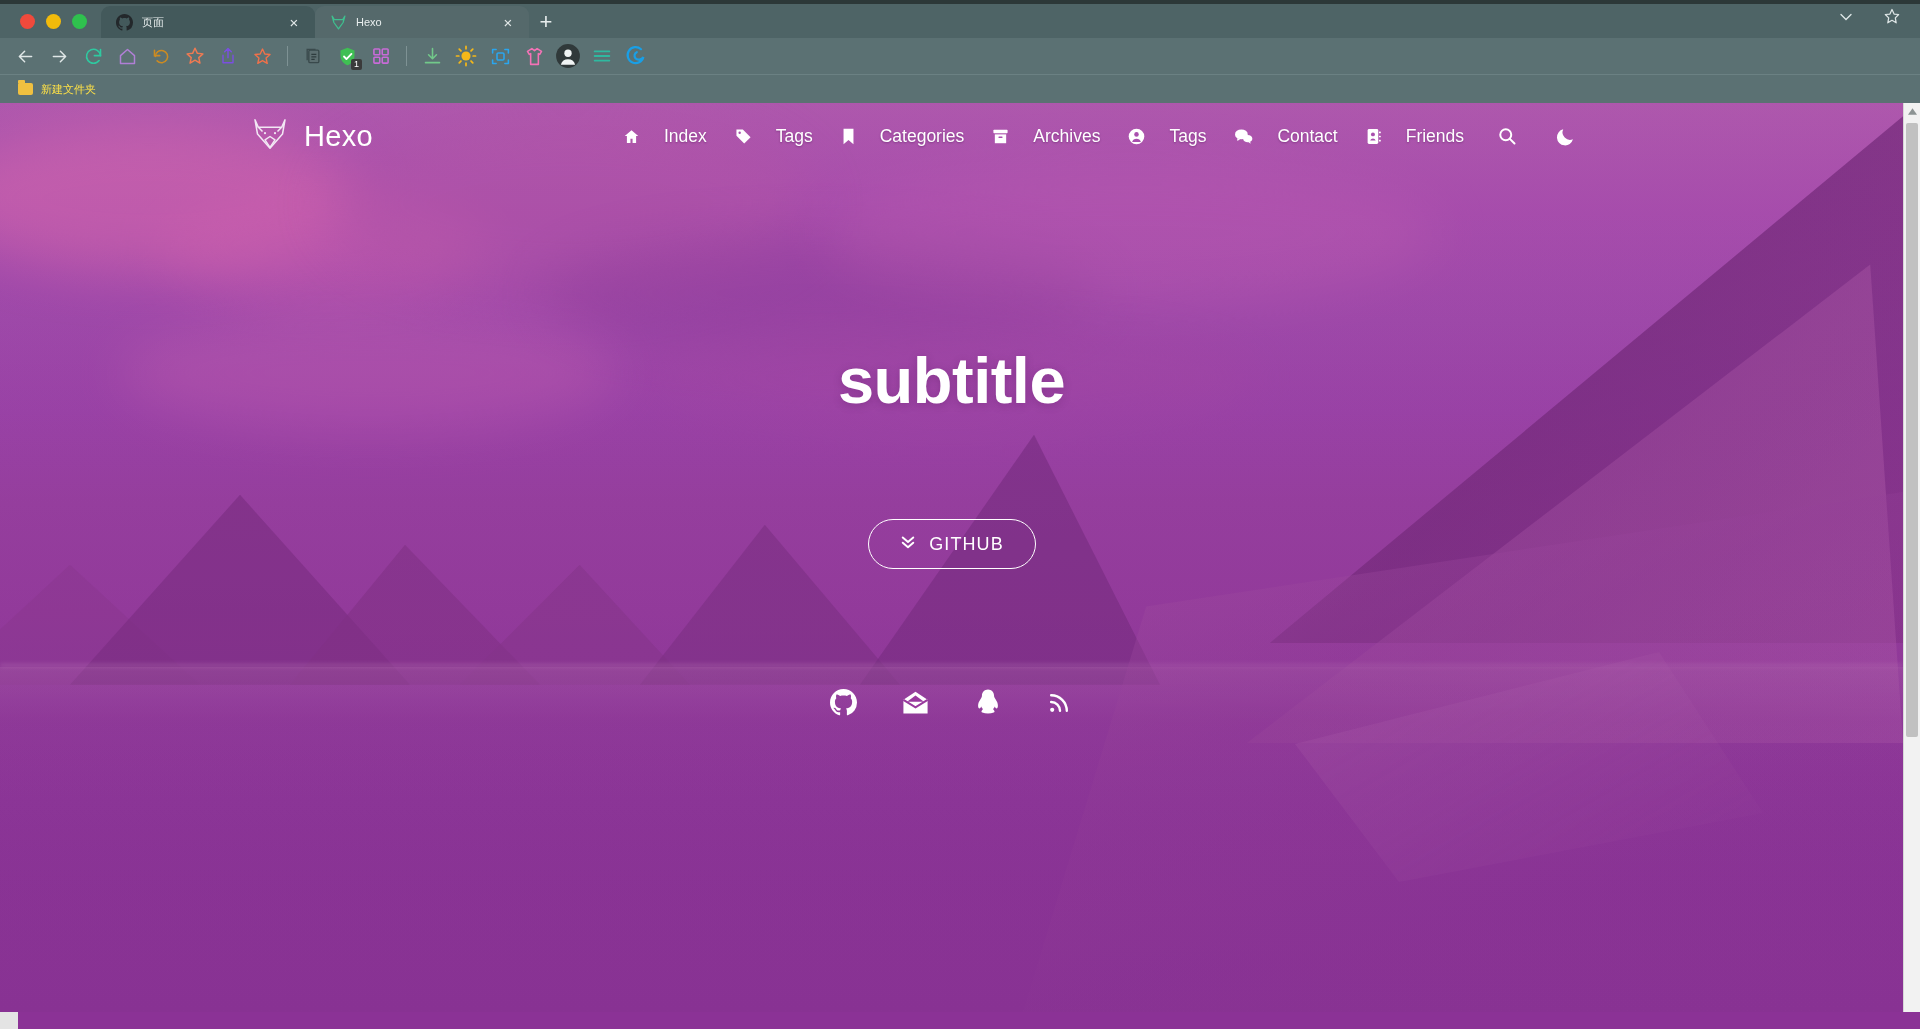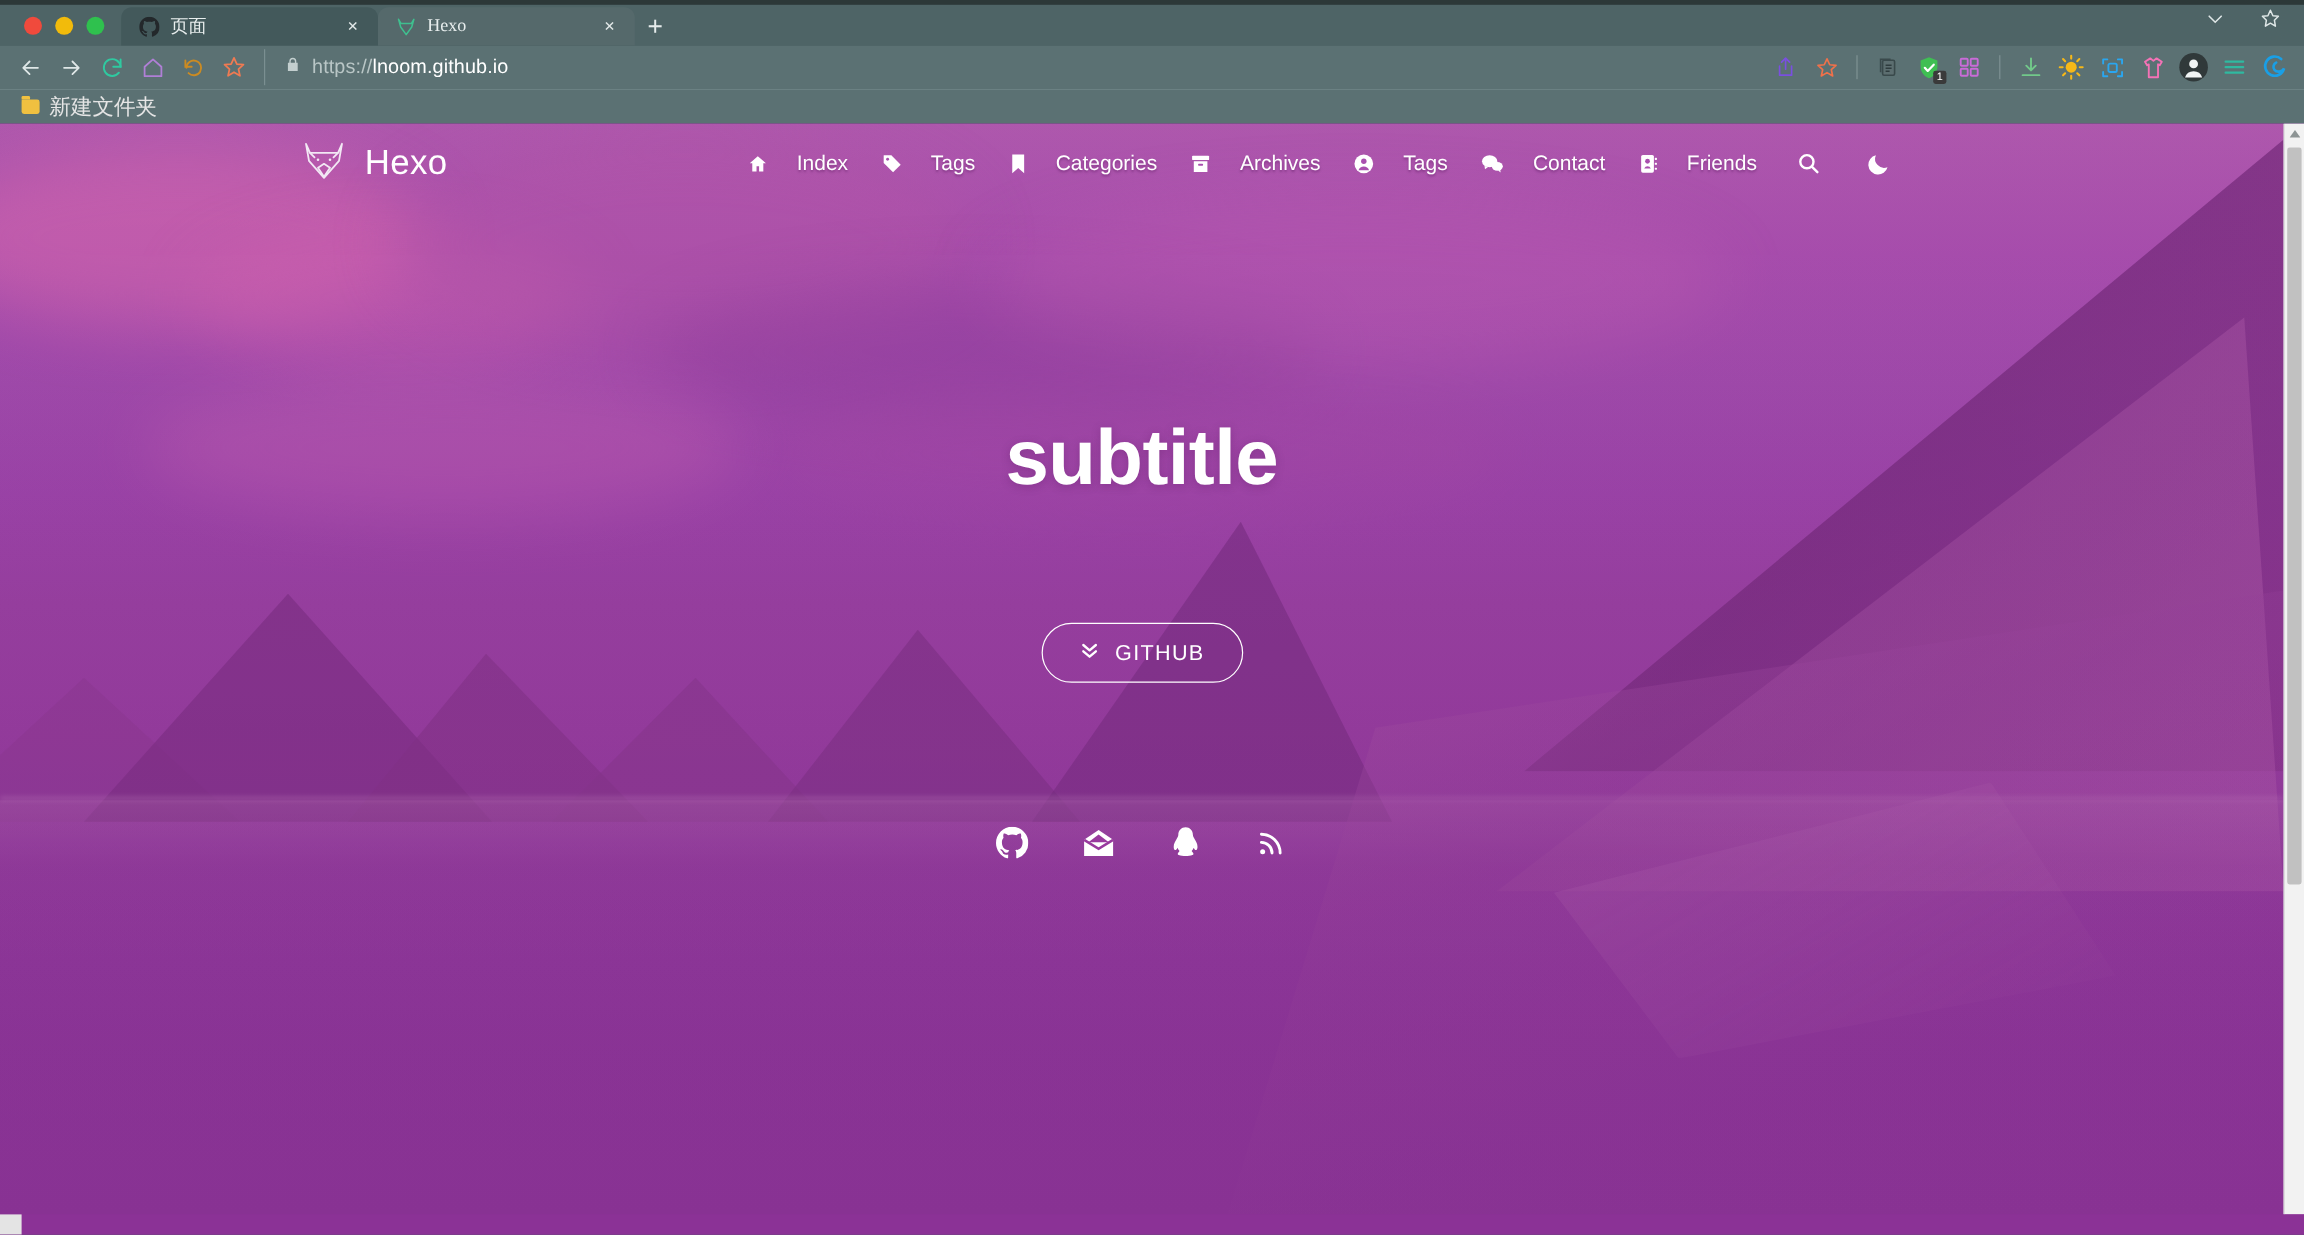--- a/index.html
+++ b/index.html
@@ -41,21 +41,21 @@
     padding: 0 12px 0 14px;
     min-width: 214px; max-width: 214px;
     border-radius: 9px 9px 0 0;
     position: relative;
     font-size: 14px;
     color: #e8eeee;
   }
   .tab.inactive { background: #43595b; }
   .tab.active { background: #55696b; }
   .tab-fav { width: 18px; height: 18px; flex: 0 0 18px; display: flex; align-items: center; justify-content: center; }
-  .tab-title { flex: 1; white-space: nowrap; overflow: hidden; text-overflow: ellipsis; font-size: 15px; font-family: Liberation Serif, serif; }
+  .tab-title { flex: 1; white-space: nowrap; overflow: hidden; text-overflow: ellipsis; font-size: 11px; }
   .tab-close { width: 18px; font-size: 15px; text-align: center; color: #e3e9e9; line-height: 1; }
   .newtab {
     width: 34px; height: 32px;
     display: flex; align-items: center; justify-content: center;
     font-size: 22px; color: #e6ecec; font-weight: 300;
   }
   .tabstrip-right {
     margin-left: auto; display: flex; align-items: center; gap: 26px;
     padding: 0 18px 7px 0;
   }
@@ -96,21 +96,21 @@
 
   
   .bookmarks {
     height: 29px; background: #5b7173;
     display: flex; align-items: center; gap: 8px;
     padding: 0 14px;
     border-top: 1px solid #6b8183;
   }
   .bm {
     display: flex; align-items: center; gap: 8px;
-    font-size: 18px; color: #e5e5e5;
+    font-size: 11px; color: #fde047;
     padding: 2px 4px;
   }
   .folder-ico {
     width: 15px; height: 12px; background: #f0c040;
     border-radius: 1px 2px 2px 2px; position: relative;
   }
   .folder-ico::before {
     content: ""; position: absolute; left: 0; top: -3px;
     width: 7px; height: 3px; background: #f0c040; border-radius: 1px 1px 0 0;
   }
@@ -374,28 +374,20 @@
           <path d="M5 12a7 7 0 1 1 2 5"></path>
           <path d="M4 5v6h6"></path>
         </svg>
     </div>
     <div class="nav-btn">
       <svg width="22" height="22" viewBox="0 0 24 24" fill="none" stroke="#f07a52" stroke-width="1.6" stroke-linejoin="round">
           <path d="M12 3.5l2.6 5.6 6 .6-4.5 4.1 1.3 6-5.4-3.2-5.4 3.2 1.3-6L3.4 9.7l6-.6z"></path>
         </svg>
     </div>
 
-    <div class="omnibox">
-      <span>
-        <svg width="14" height="14" viewBox="0 0 24 24" fill="#c3cfcf">
-            <path d="M17 9V7a5 5 0 0 0-10 0v2H5v12h14V9zM9 7a3 3 0 0 1 6 0v2H9z"></path>
-          </svg>
-      </span>
-      <span class="omni-url"><span class="scheme">https://</span><span>lnoom.github.io</span></span>
-    </div>
 
     <div class="toolbar-right">
       <div class="tb-icon">
         <svg width="20" height="20" viewBox="0 0 24 24" fill="none" stroke="#7a4fe0" stroke-width="1.7" stroke-linecap="round" stroke-linejoin="round">
             <path d="M6 11v9h12v-9"></path>
             <path d="M12 3v11M8 7l4-4 4 4"></path>
           </svg>
       </div>
       <div class="tb-icon">
         <svg width="21" height="21" viewBox="0 0 24 24" fill="none" stroke="#f0714a" stroke-width="1.6" stroke-linejoin="round">

